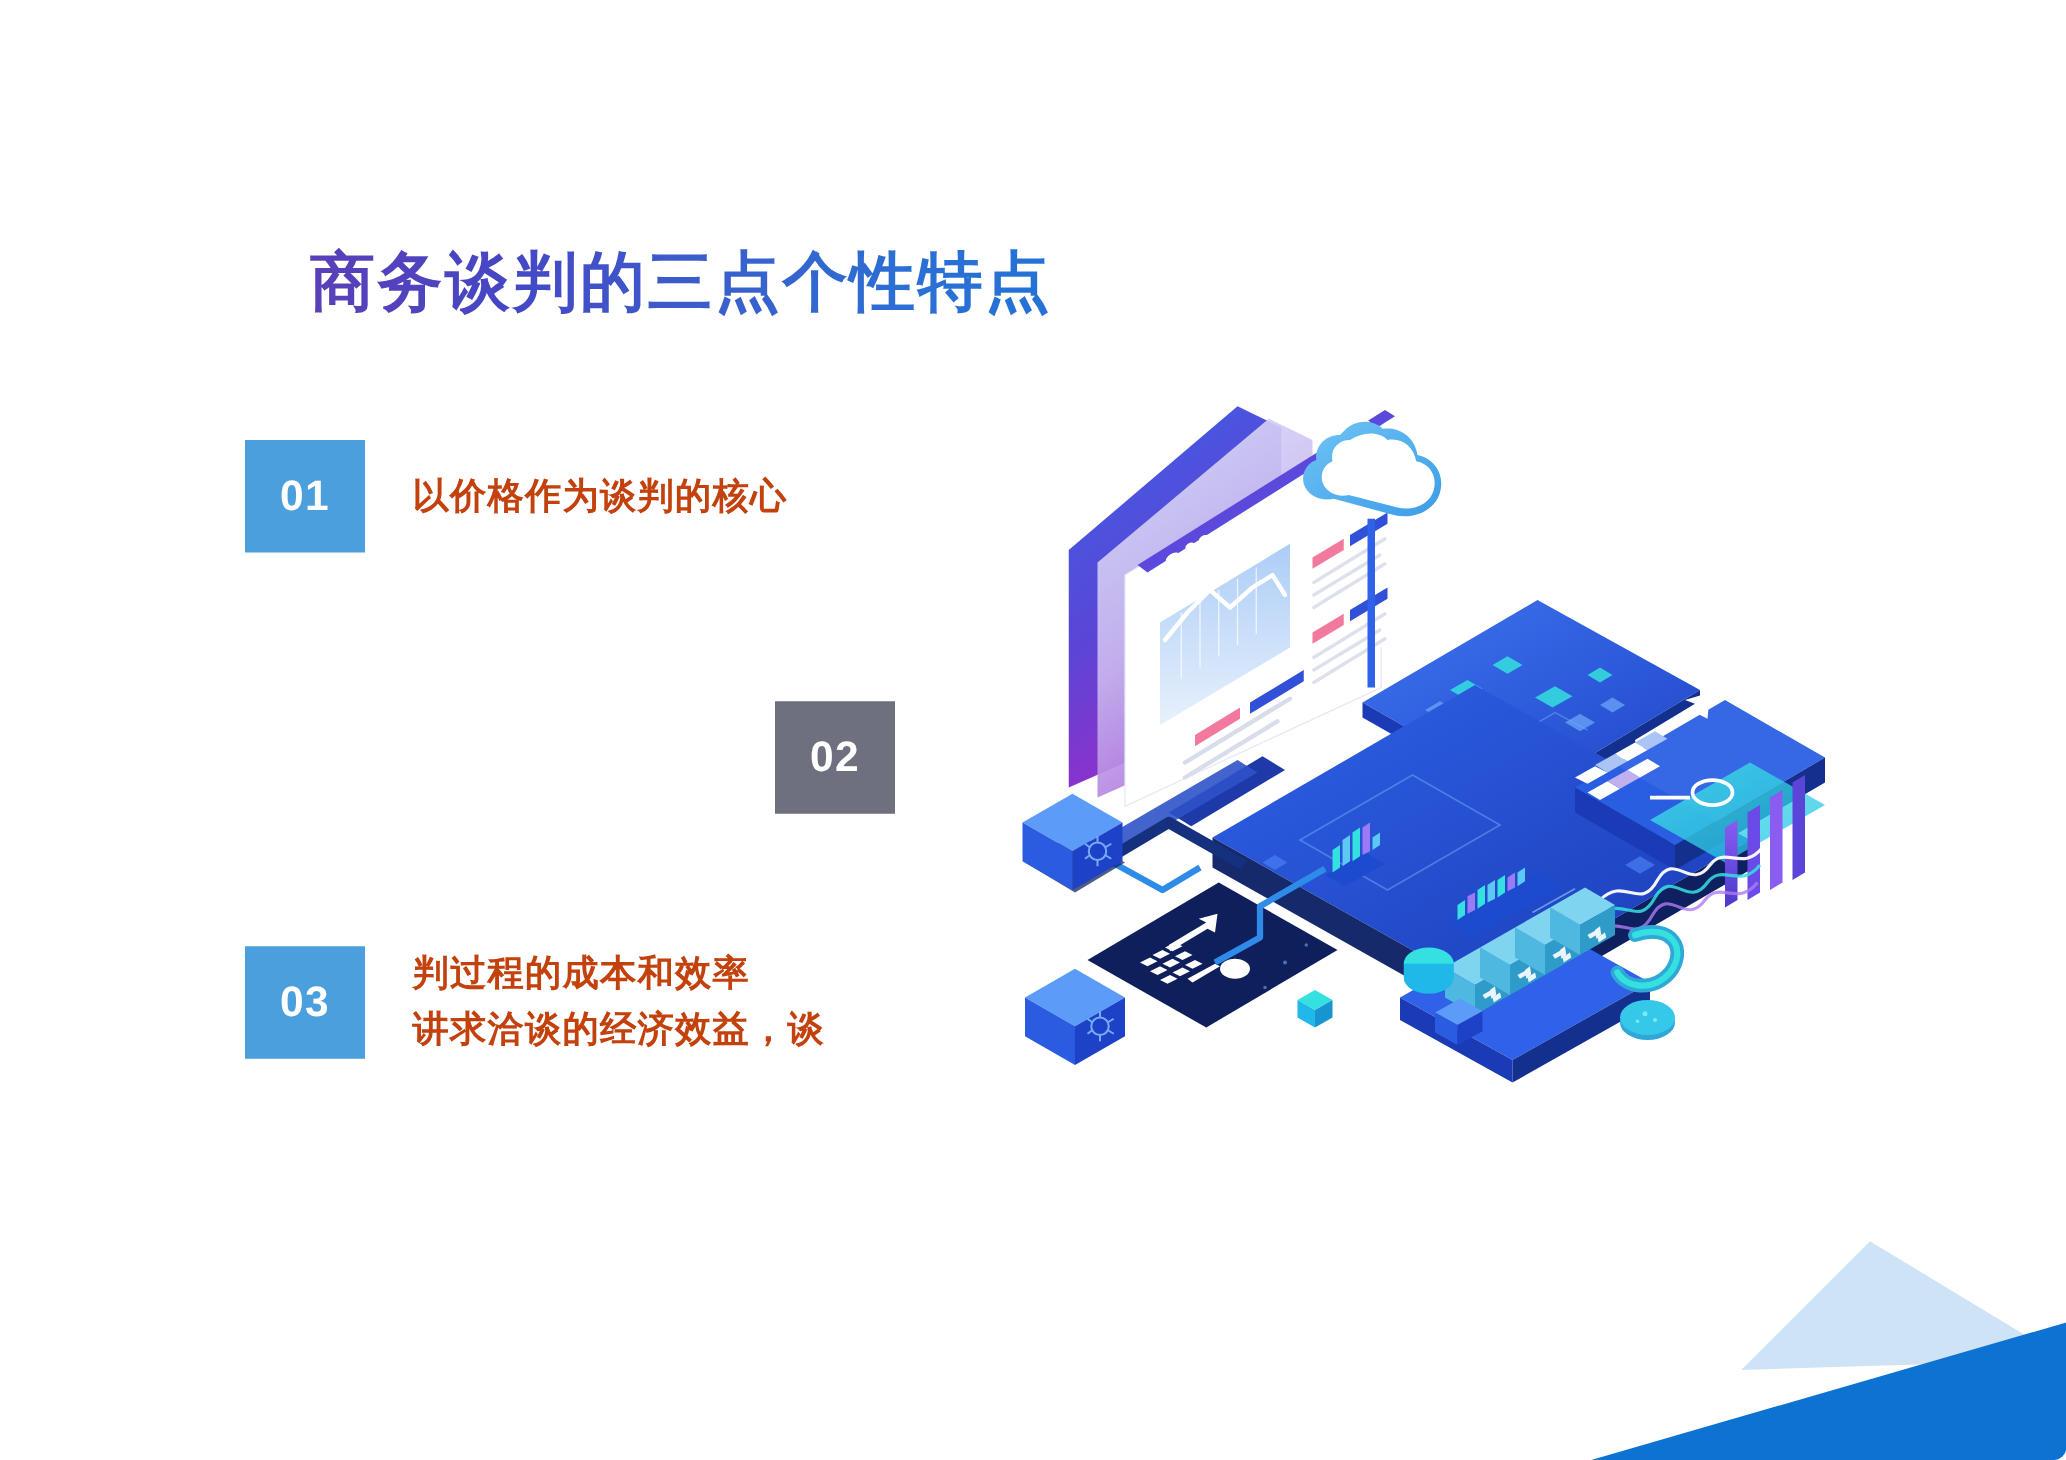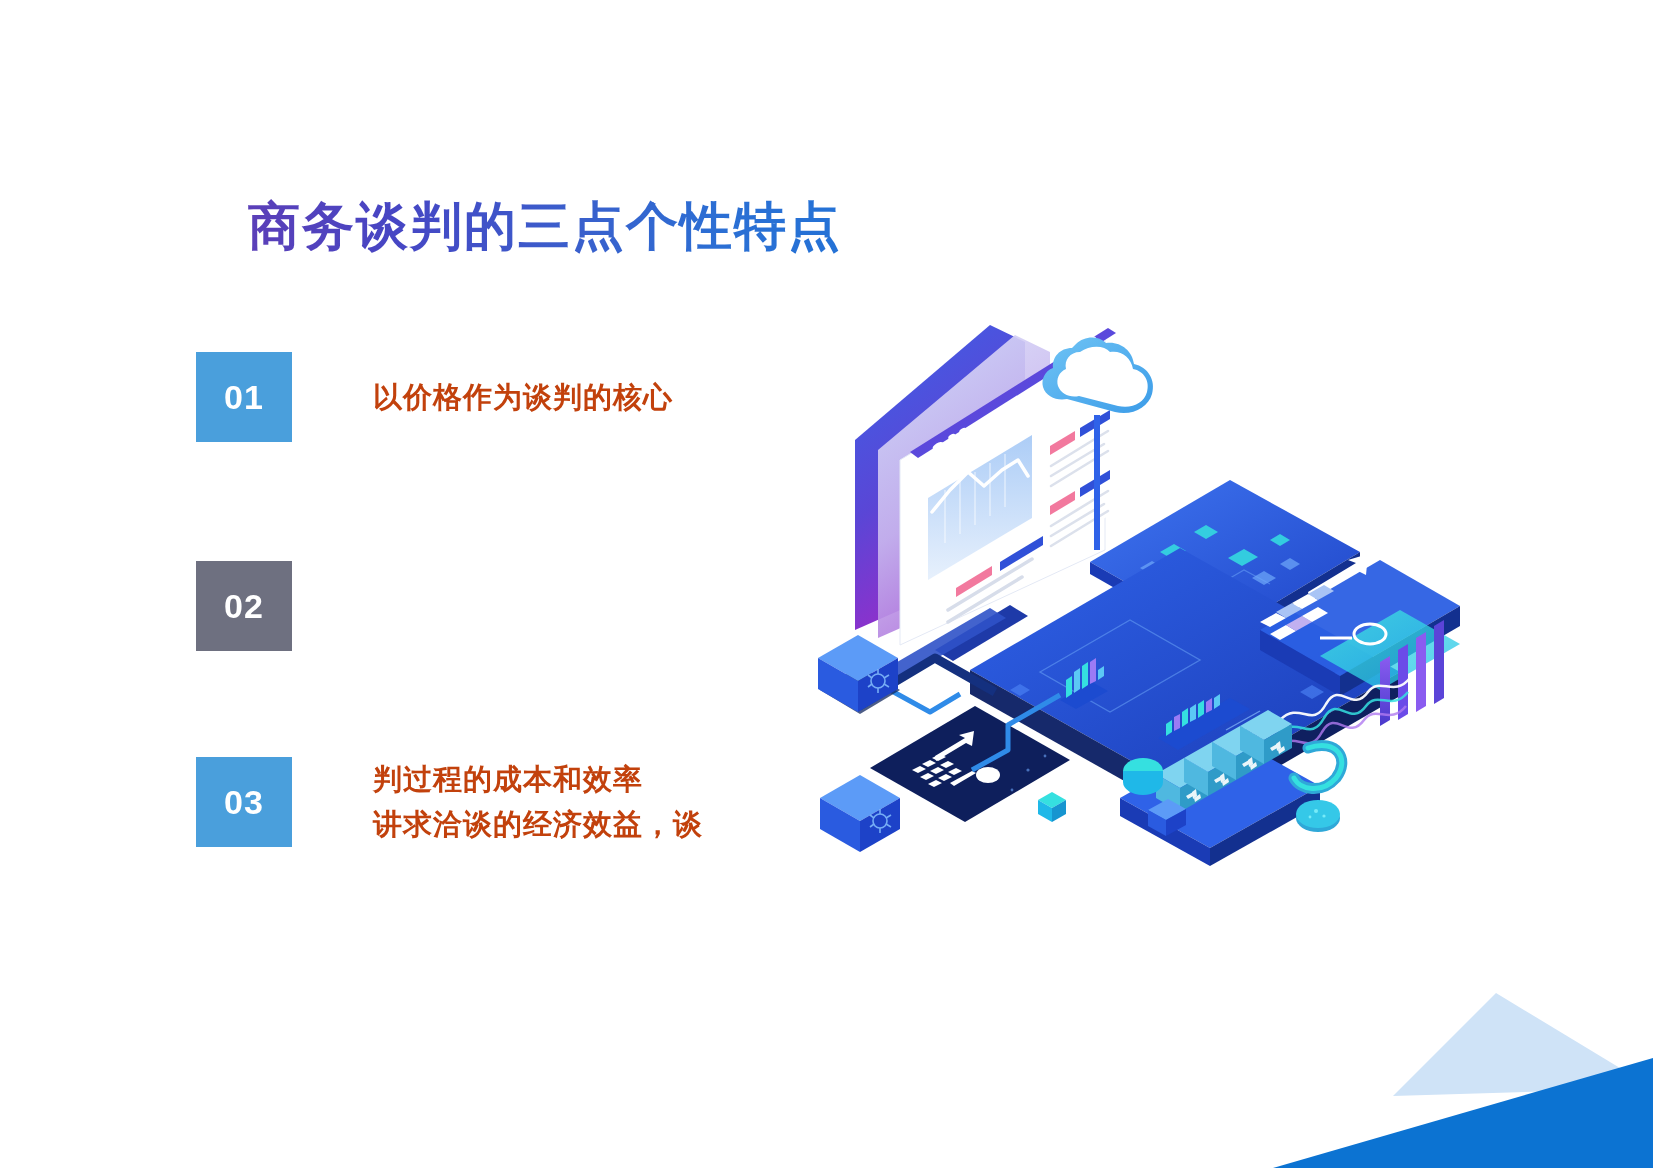--- a/index.html
+++ b/index.html
@@ -11,20 +11,21 @@
     font-family: "Liberation Sans", "DejaVu Sans", sans-serif;
     overflow: hidden;
   }
 
   .slide {
     position: relative;
     width: 1653px;
     height: 1168px;
     background: #ffffff;
     overflow: hidden;
+    border-radius: 10px;
   }
 
   
   .slide-title {
     position: absolute;
     left: 248px;
     top: 198px;
     font-size: 52px;
     font-weight: bold;
     letter-spacing: 2px;
@@ -38,24 +39,23 @@
   }
 
   
   .items { position: absolute; left: 196px; top: 352px; width: 520px; }
 
   .item {
     position: absolute;
     display: flex;
     align-items: center;
     width: 520px;
-    gap: 43px;
   }
   .item-1 { top: 0px; }
-  .item-2 { top: 209px; }
+  .item-2 { top: 209px; justify-content: flex-end; }
   .item-3 { top: 405px; }
 
   .num-box {
     width: 96px;
     height: 90px;
     flex: 0 0 96px;
     display: flex;
     align-items: center;
     justify-content: center;
     color: #ffffff;

